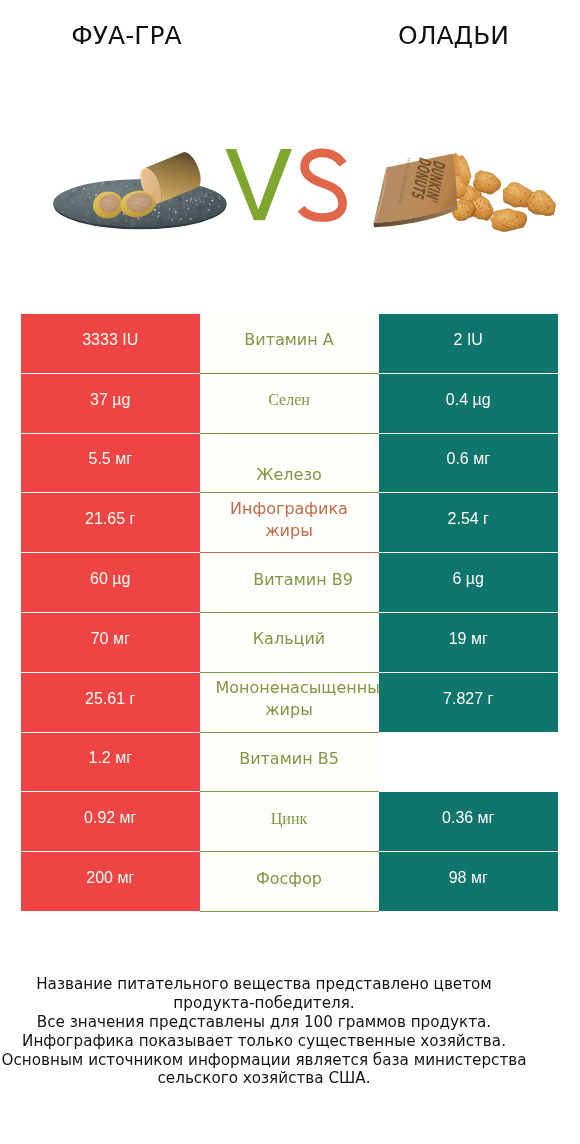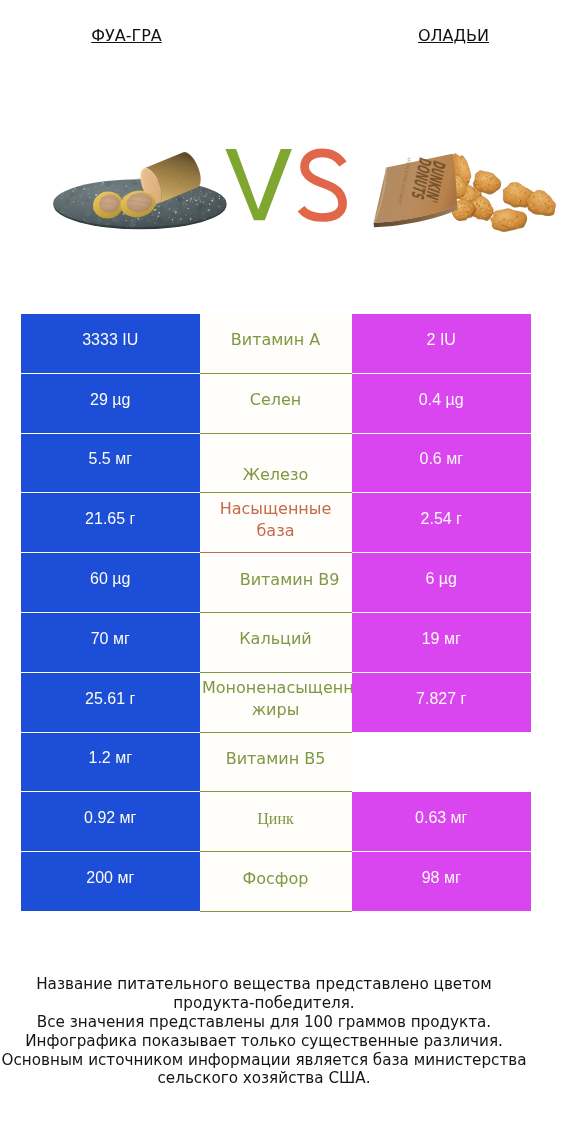--- a/index.html
+++ b/index.html
@@ -1,31 +1,31 @@
 <!DOCTYPE html>
 <html><head>
 <meta charset="utf-8">
 <style>
   html,body{margin:0;padding:0;}
   body{width:580px;height:1144px;background:#fff;font-family:"Liberation Sans",sans-serif;overflow:hidden;}
   .page{position:relative;width:580px;height:1144px;}
-  .title{position:absolute;top:21px;font-size:16px;font-family:"DejaVu Sans",sans-serif;color:#111;text-align:center;line-height:29px;text-decoration:underline;}
+  .title{position:absolute;top:21px;font-size:25px;font-family:"DejaVu Sans",sans-serif;color:#111;text-align:center;line-height:29px;}
   #title-left{left:0;width:253px;}
   #title-right{left:327px;width:253px;}
   .hero{position:absolute;left:0;top:133px;width:580px;height:140px;}
   #img-left{position:absolute;left:0;top:0;}
   #img-right{position:absolute;left:0;top:-133px;}
   .vs{position:absolute;left:222px;top:133px;width:130px;height:100px;}
   #vs-path-v{fill:#7fa72f;}
   #vs-path-s{stroke:#e0674a;}
   .table{position:absolute;left:21px;top:314px;width:537px;height:598px;}
   .row{position:relative;height:59.8px;display:flex;box-sizing:border-box;}
-  .cell-l{width:178.5px;background:#1d4ed8;color:#fbfdf2;display:flex;align-items:center;justify-content:center;font-size:16px;box-sizing:border-box;border-bottom:1.4px solid #fff;padding-bottom:7px;}
-  .cell-m{width:152px;background:#fffefb;display:flex;align-items:center;justify-content:center;font-family:"DejaVu Sans",sans-serif;font-size:16px;text-align:center;line-height:22px;overflow:hidden;box-sizing:border-box;border-bottom:1.2px solid #80a62e;padding-bottom:6px;}
-  .cell-r{width:179.5px;background:#d946ef;color:#fffaf7;display:flex;align-items:center;justify-content:center;font-size:16px;box-sizing:border-box;border-bottom:1.4px solid #fff;padding-bottom:7px;}
+  .cell-l{width:178.5px;background:#ef4444;color:#fbfdf2;display:flex;align-items:center;justify-content:center;font-size:16px;box-sizing:border-box;border-bottom:1.4px solid #fff;padding-bottom:7px;}
+  .cell-m{width:179px;background:#fffefb;display:flex;align-items:center;justify-content:center;font-family:"DejaVu Sans",sans-serif;font-size:16px;text-align:center;line-height:22px;overflow:hidden;box-sizing:border-box;border-bottom:1.2px solid #80a62e;padding-bottom:6px;}
+  .cell-r{width:179.5px;background:#0f766e;color:#fffaf7;display:flex;align-items:center;justify-content:center;font-size:16px;box-sizing:border-box;border-bottom:1.4px solid #fff;padding-bottom:7px;}
   .cell-m span{display:block;width:147px;}
   .footer{position:absolute;left:0;top:975.4px;width:528px;text-align:center;font-family:"DejaVu Sans",sans-serif;font-size:15.2px;color:#141414;line-height:18.8px;}
 </style>
 </head>
 <body>
 
 <div class="page">
   <div class="title" id="title-left">ФУА-ГРА</div>
   <div class="title" id="title-right">ОЛАДЬИ</div>
 
@@ -1350,37 +1350,37 @@
 
   <div class="table" id="nutrient-table">
       <div class="row">
         <div class="cell-l">3333 IU</div>
         <div class="cell-m" style="color: rgb(127, 152, 67); border-bottom-color: rgb(127, 152, 67);">
           <span>Витамин А</span>
         </div>
         <div class="cell-r">2 IU</div>
       </div>
       <div class="row">
-        <div class="cell-l">29 µg</div>
-        <div class="cell-m" style="color: rgb(127, 152, 67); border-bottom-color: rgb(127, 152, 67);">
+        <div class="cell-l">37 µg</div>
+        <div class="cell-m" style="color: rgb(127, 152, 67); border-bottom-color: rgb(127, 152, 67); font-family: Liberation Serif, serif;">
           <span>Селен</span>
         </div>
         <div class="cell-r">0.4 µg</div>
       </div>
       <div class="row">
         <div class="cell-l">5.5 мг</div>
         <div class="cell-m" style="color: rgb(127, 152, 67); border-bottom-color: rgb(127, 152, 67); align-items: flex-end;">
           <span>Железо</span>
         </div>
         <div class="cell-r">0.6 мг</div>
       </div>
       <div class="row">
         <div class="cell-l">21.65 г</div>
         <div class="cell-m" style="color: rgb(197, 106, 74); border-bottom-color: rgb(197, 106, 74);">
-          <span>Насыщенные база</span>
+          <span>Инфографика жиры</span>
         </div>
         <div class="cell-r">2.54 г</div>
       </div>
       <div class="row">
         <div class="cell-l">60 µg</div>
         <div class="cell-m" style="color: rgb(127, 152, 67); border-bottom-color: rgb(127, 152, 67); padding-left: 28px;">
           <span>Витамин B9</span>
         </div>
         <div class="cell-r">6 µg</div>
       </div>
@@ -1402,32 +1402,32 @@
         <div class="cell-l">1.2 мг</div>
         <div class="cell-m" style="color: rgb(127, 152, 67); border-bottom-color: rgb(127, 152, 67);">
           <span>Витамин B5</span>
         </div>
       </div>
       <div class="row">
         <div class="cell-l">0.92 мг</div>
         <div class="cell-m" style="color: rgb(127, 152, 67); border-bottom-color: rgb(127, 152, 67); font-family: Liberation Serif, serif;">
           <span>Цинк</span>
         </div>
-        <div class="cell-r">0.63 мг</div>
+        <div class="cell-r">0.36 мг</div>
       </div>
       <div class="row">
         <div class="cell-l">200 мг</div>
         <div class="cell-m" style="color: rgb(127, 152, 67); border-bottom-color: rgb(127, 152, 67);">
           <span>Фосфор</span>
         </div>
         <div class="cell-r">98 мг</div>
       </div>
     </div>
 
   <div class="footer">
     <div>Название питательного вещества представлено цветом</div>
     <div>продукта-победителя.</div>
     <div>Все значения представлены для 100 граммов продукта.</div>
-    <div>Инфографика показывает только существенные различия.</div>
+    <div>Инфографика показывает только существенные хозяйства.</div>
     <div>Основным источником информации является база министерства</div>
     <div>сельского хозяйства США.</div>
   </div>
 </div>
 
 </body></html>

